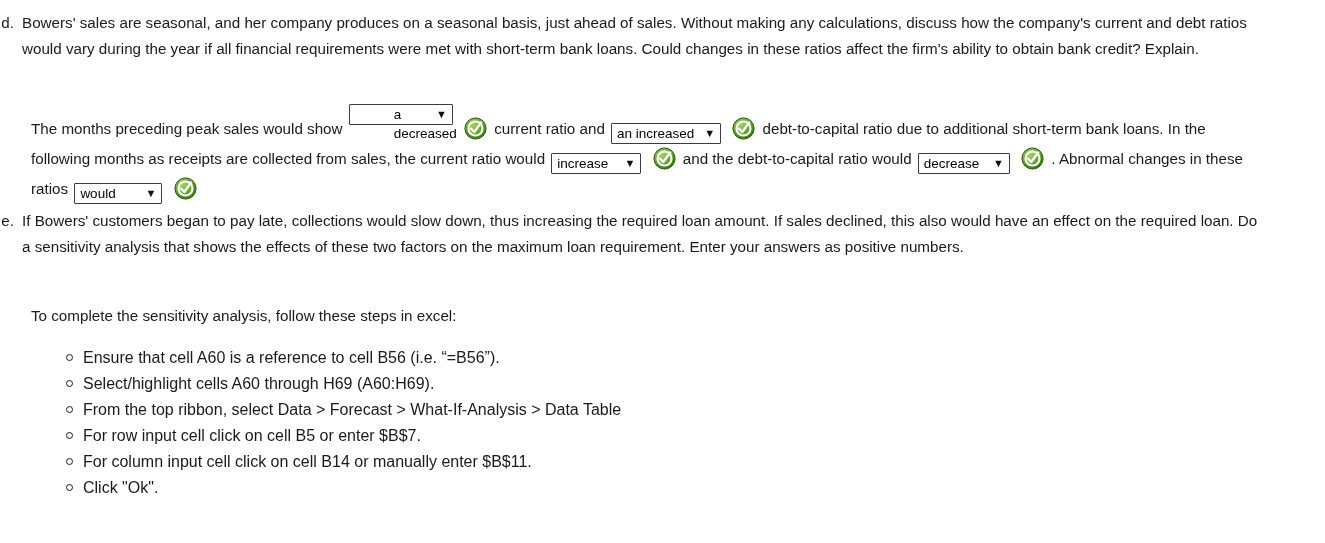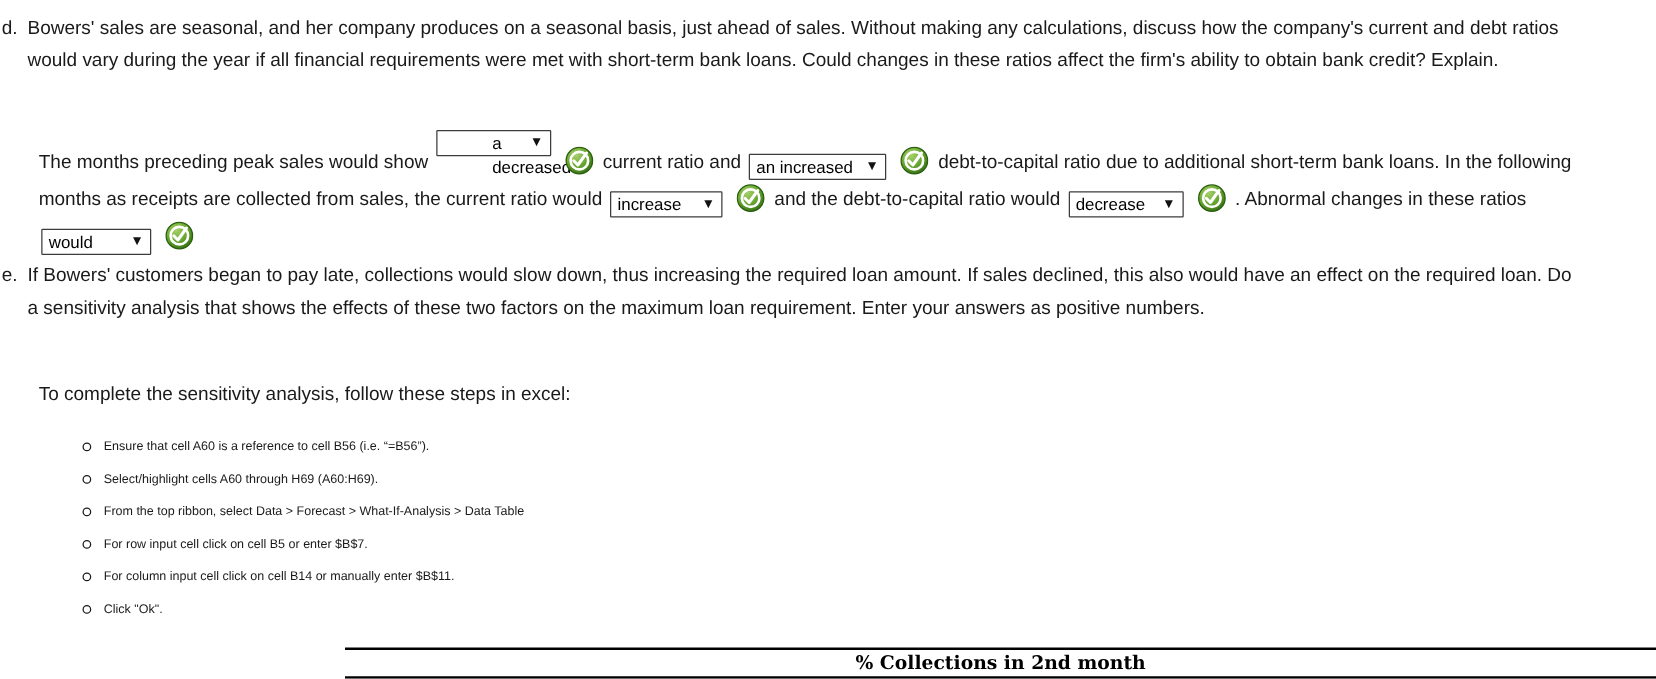--- a/index.html
+++ b/index.html
@@ -61,21 +61,21 @@
   }
 
   
   .steps {
     position: absolute;
     left: 64px;
     top: 345px;
     list-style: none;
     margin: 0;
     padding: 0;
-    font-size: 10px;
+    font-size: 16px;
   }
   .steps li {
     position: relative;
     padding-left: 19px;
     height: 26px;
     line-height: 26px;
     white-space: nowrap;
   }
   .steps li .bul {
     position: absolute;
@@ -111,21 +111,21 @@
   .sel .chev {
     position: absolute;
     right: 5px;
     top: 0;
     height: 19px;
     line-height: 19px;
     font-size: 11px;
     font-weight: bold;
     color: #111;
   }
-  .sel.w-decreased { width: 92px; padding-left: 44px; }
+  .sel.w-decreased { width: 104px; padding-left: 44px; }
   .sel.w-increased { width: 110px; }
   .sel.w-increase  { width: 90px; text-decoration: underline;  }
   .sel.w-decrease  { width: 92px;  }
   .sel.w-would     { width: 88px;  padding-right: 30px; }
 
   
   .ok {
     display: inline-block;
     vertical-align: -6px;
     width: 23px;
@@ -263,19 +263,14 @@
 
   <ul class="steps">
     <li><span class="bul"></span><span>Ensure that cell A60 is a reference to cell B56 (i.e. “=B56”).</span></li>
     <li><span class="bul"></span><span>Select/highlight cells A60 through H69 (A60:H69).</span></li>
     <li><span class="bul"></span><span>From the top ribbon, select Data &gt; Forecast &gt; What-If-Analysis &gt; Data Table</span></li>
     <li><span class="bul"></span><span>For row input cell click on cell B5 or enter $B$7.</span></li>
     <li><span class="bul"></span><span>For column input cell click on cell B14 or manually enter $B$11.</span></li>
     <li><span class="bul"></span><span>Click "Ok".</span></li>
   </ul>
 
-  <div class="tbl-head">
-    <div class="rule-top"></div>
-    <div class="cap">% Collections in 2nd month</div>
-    <div class="rule-bot"></div>
-  </div>
 
 </div>
 
 </body></html>

